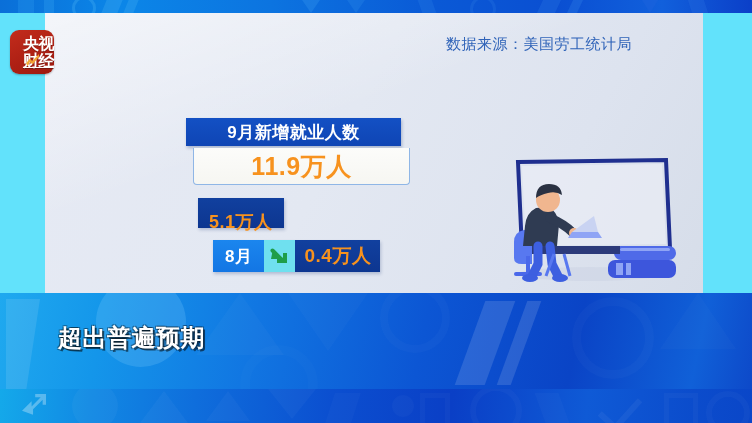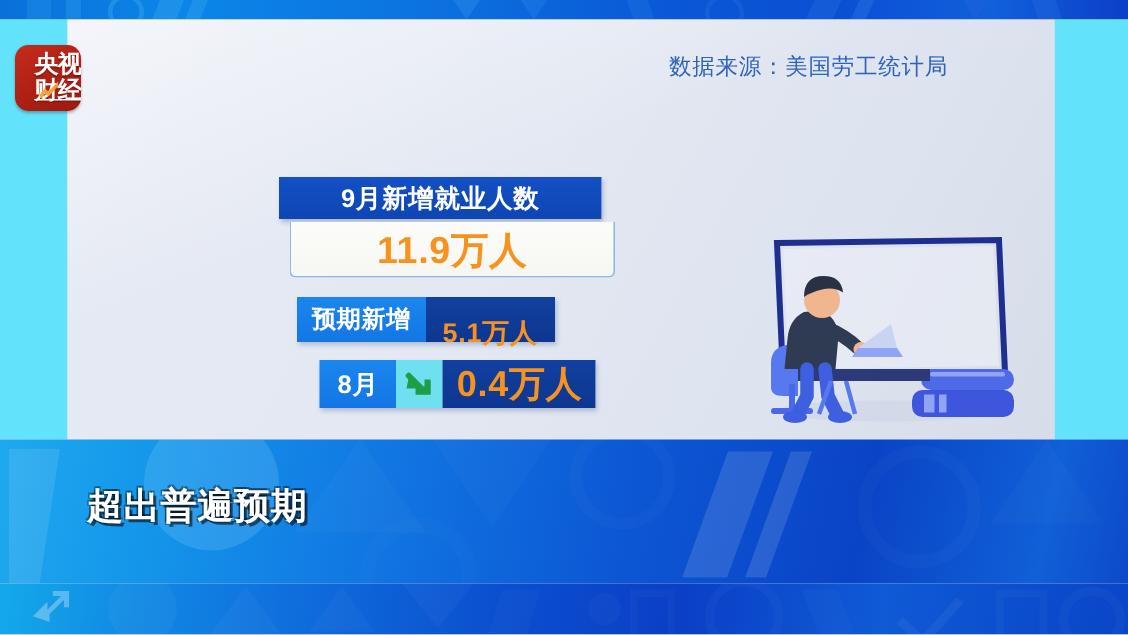--- a/index.html
+++ b/index.html
@@ -117,21 +117,21 @@
     display:flex;align-items:center;justify-content:center;padding:0 12px;
   }
   .row3 .lbl span{color:#fff;font-size:17px;font-weight:bold;letter-spacing:.5px;white-space:nowrap;}
   .row3 .arrowbox{
     width:31px;background:#6fe0ef;display:flex;align-items:center;justify-content:center;
   }
   .row3 .val{
     background:linear-gradient(180deg,#11409f 0%,#0d3690 100%);
     display:flex;align-items:center;justify-content:center;padding:0 9px;
   }
-  .row3 .val span{color:#f7921e;font-size:24px;font-weight:bold;letter-spacing:.5px;white-space:nowrap;}
+  .row3 .val span{color:#f7921e;font-size:19px;font-weight:bold;letter-spacing:.5px;white-space:nowrap;}
 
   
   .illus{position:absolute;left:498px;top:156px;width:185px;height:128px;}
 
   
   .banner{
     position:absolute;left:0;top:293px;width:752px;height:96px;
     background:linear-gradient(102deg,#1fa9ef 0%,#1496ea 14%,#1176e2 34%,#0c56d4 56%,#0a44c6 76%,#1060d8 92%,#0d49c9 100%);
     overflow:hidden;
   }
@@ -227,23 +227,20 @@
   <div class="kpi">
     <div class="kpi-head">
       <span>9月新增就业人数</span>
     </div>
     <div class="kpi-body">
       <span>11.9万人</span>
     </div>
   </div>
 
   <div class="row2">
-    <div class="lbl">
-      <span>预期新增</span>
-    </div>
     <div class="val">
       <span>5.1万人</span>
     </div>
   </div>
 
   <div class="row3">
     <div class="lbl">
       <span>8月</span>
     </div>
     <div class="arrowbox">

